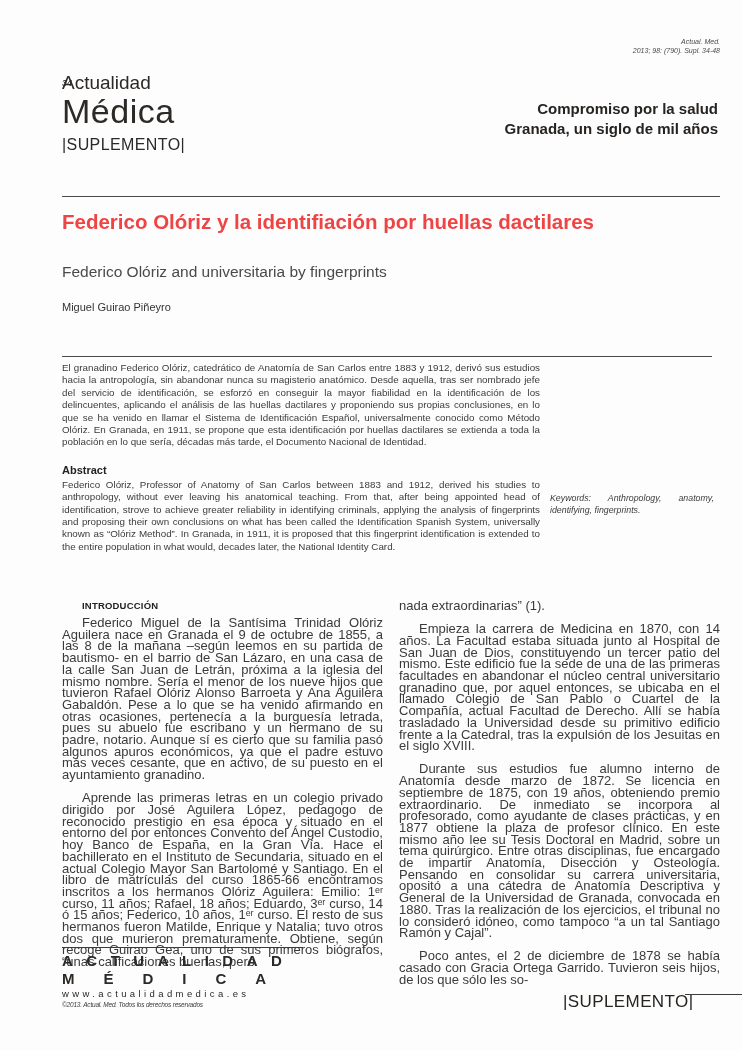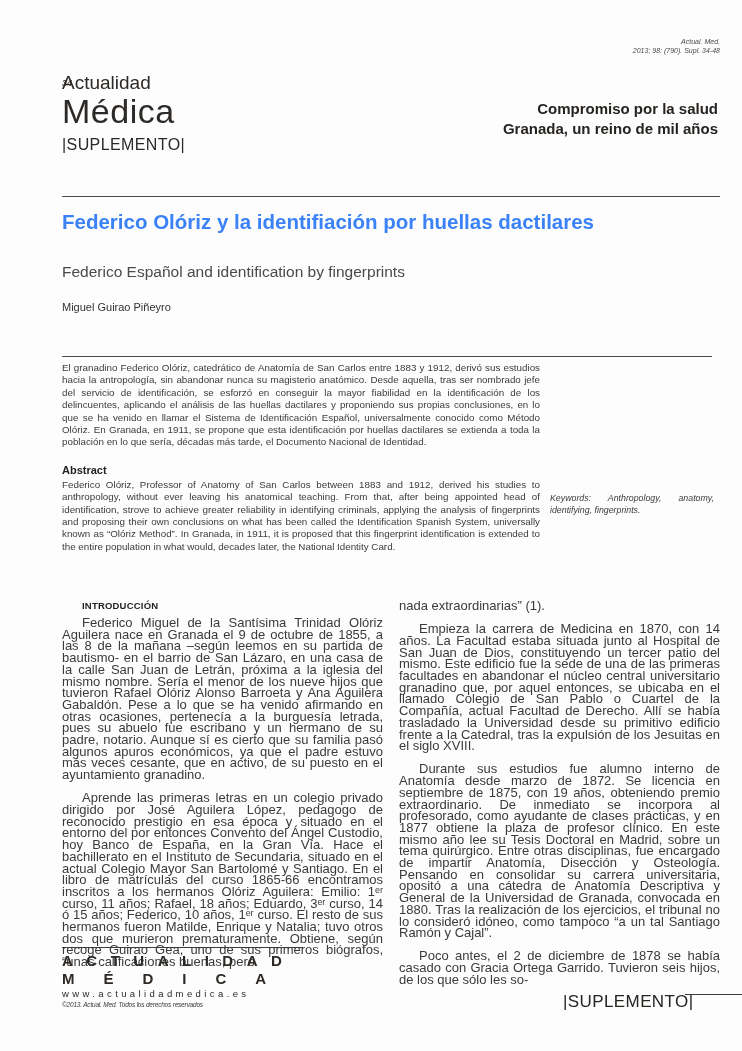--- a/index.html
+++ b/index.html
@@ -32,21 +32,21 @@
   .slogan {
     position: absolute; right: 24px; top: 99px;
     text-align: right; font-weight: 700; font-size: 15px; line-height: 20px; color: #262320;
   }
   .rule { position: absolute; height: 1px; background: #4a4a4a; }
   .rule-header { left: 62px; top: 196px; width: 658px; }
   .rule-abstract { left: 62px; top: 356px; width: 650px; }
   
   .title-es {
     position: absolute; left: 62px; top: 211px; width: 540px;
-    font-size: 20.5px; line-height: 22.5px; font-weight: 700; color: #3b82f6;
+    font-size: 20.5px; line-height: 22.5px; font-weight: 700; color: #ef4444;
   }
   .title-en {
     position: absolute; left: 62px; top: 263px; width: 600px;
     font-size: 15.5px; color: #4a4a4a;
   }
   .author { position: absolute; left: 62px; top: 301px; font-size: 11px; color: #333; }
   .affiliation {
     position: absolute; left: 62px; top: 315px; width: 640px;
     font-size: 8.7px; font-style: italic; color: #444;
   }
@@ -110,27 +110,27 @@
     <div>2013; 98: (790). Supl. 34-48</div>
   </div>
 
   <div class="masthead">
     <div class="brand-top">Actualidad</div>
     <div class="brand-main">Médica</div>
     <div class="brand-edition">|SUPLEMENTO|</div>
   </div>
   <div class="slogan">
     <div>Compromiso por la salud</div>
-    <div>Granada, un reino de mil años</div>
+    <div>Granada, un siglo de mil años</div>
   </div>
 
   <div class="rule rule-header"></div>
 
   <h1 class="title-es">Federico Olóriz y la identifiación por huellas dactilares</h1>
-  <div class="title-en">Federico Español and identification by fingerprints</div>
+  <div class="title-en">Federico Olóriz and universitaria by fingerprints</div>
   <div class="author">Miguel Guirao Piñeyro</div>
 
   <div class="rule rule-abstract"></div>
 
   <div class="summary-col">
     <div class="summary-text">El granadino Federico Olóriz, catedrático de Anatomía de San Carlos entre 1883 y 1912, derivó sus estudios hacia la antropología, sin abandonar nunca su magisterio anatómico. Desde aquella, tras ser nombrado jefe del servicio de identificación, se esforzó en conseguir la mayor fiabilidad en la identificación de los delincuentes, aplicando el análisis de las huellas dactilares y proponiendo sus propias conclusiones, en lo que se ha venido en llamar el Sistema de Identificación Español, universalmente conocido como Método Olóriz. En Granada, en 1911, se propone que esta identificación por huellas dactilares se extienda a toda la población en lo que sería, décadas más tarde, el Documento Nacional de Identidad.</div>
     <div class="summary-heading">Abstract</div>
     <div class="summary-text">Federico Olóriz, Professor of Anatomy of San Carlos between 1883 and 1912, derived his studies to anthropology, without ever leaving his anatomical teaching. From that, after being appointed head of identification, strove to achieve greater reliability in identifying criminals, applying the analysis of fingerprints and proposing their own conclusions on what has been called the Identification Spanish System, universally known as “Olóriz Method”. In Granada, in 1911, it is proposed that this fingerprint identification is extended to the entire population in what would, decades later, the National Identity Card.</div>
   </div>
   <div class="keywords-en">Keywords: Anthropology, anatomy, identifying, fingerprints.</div>

